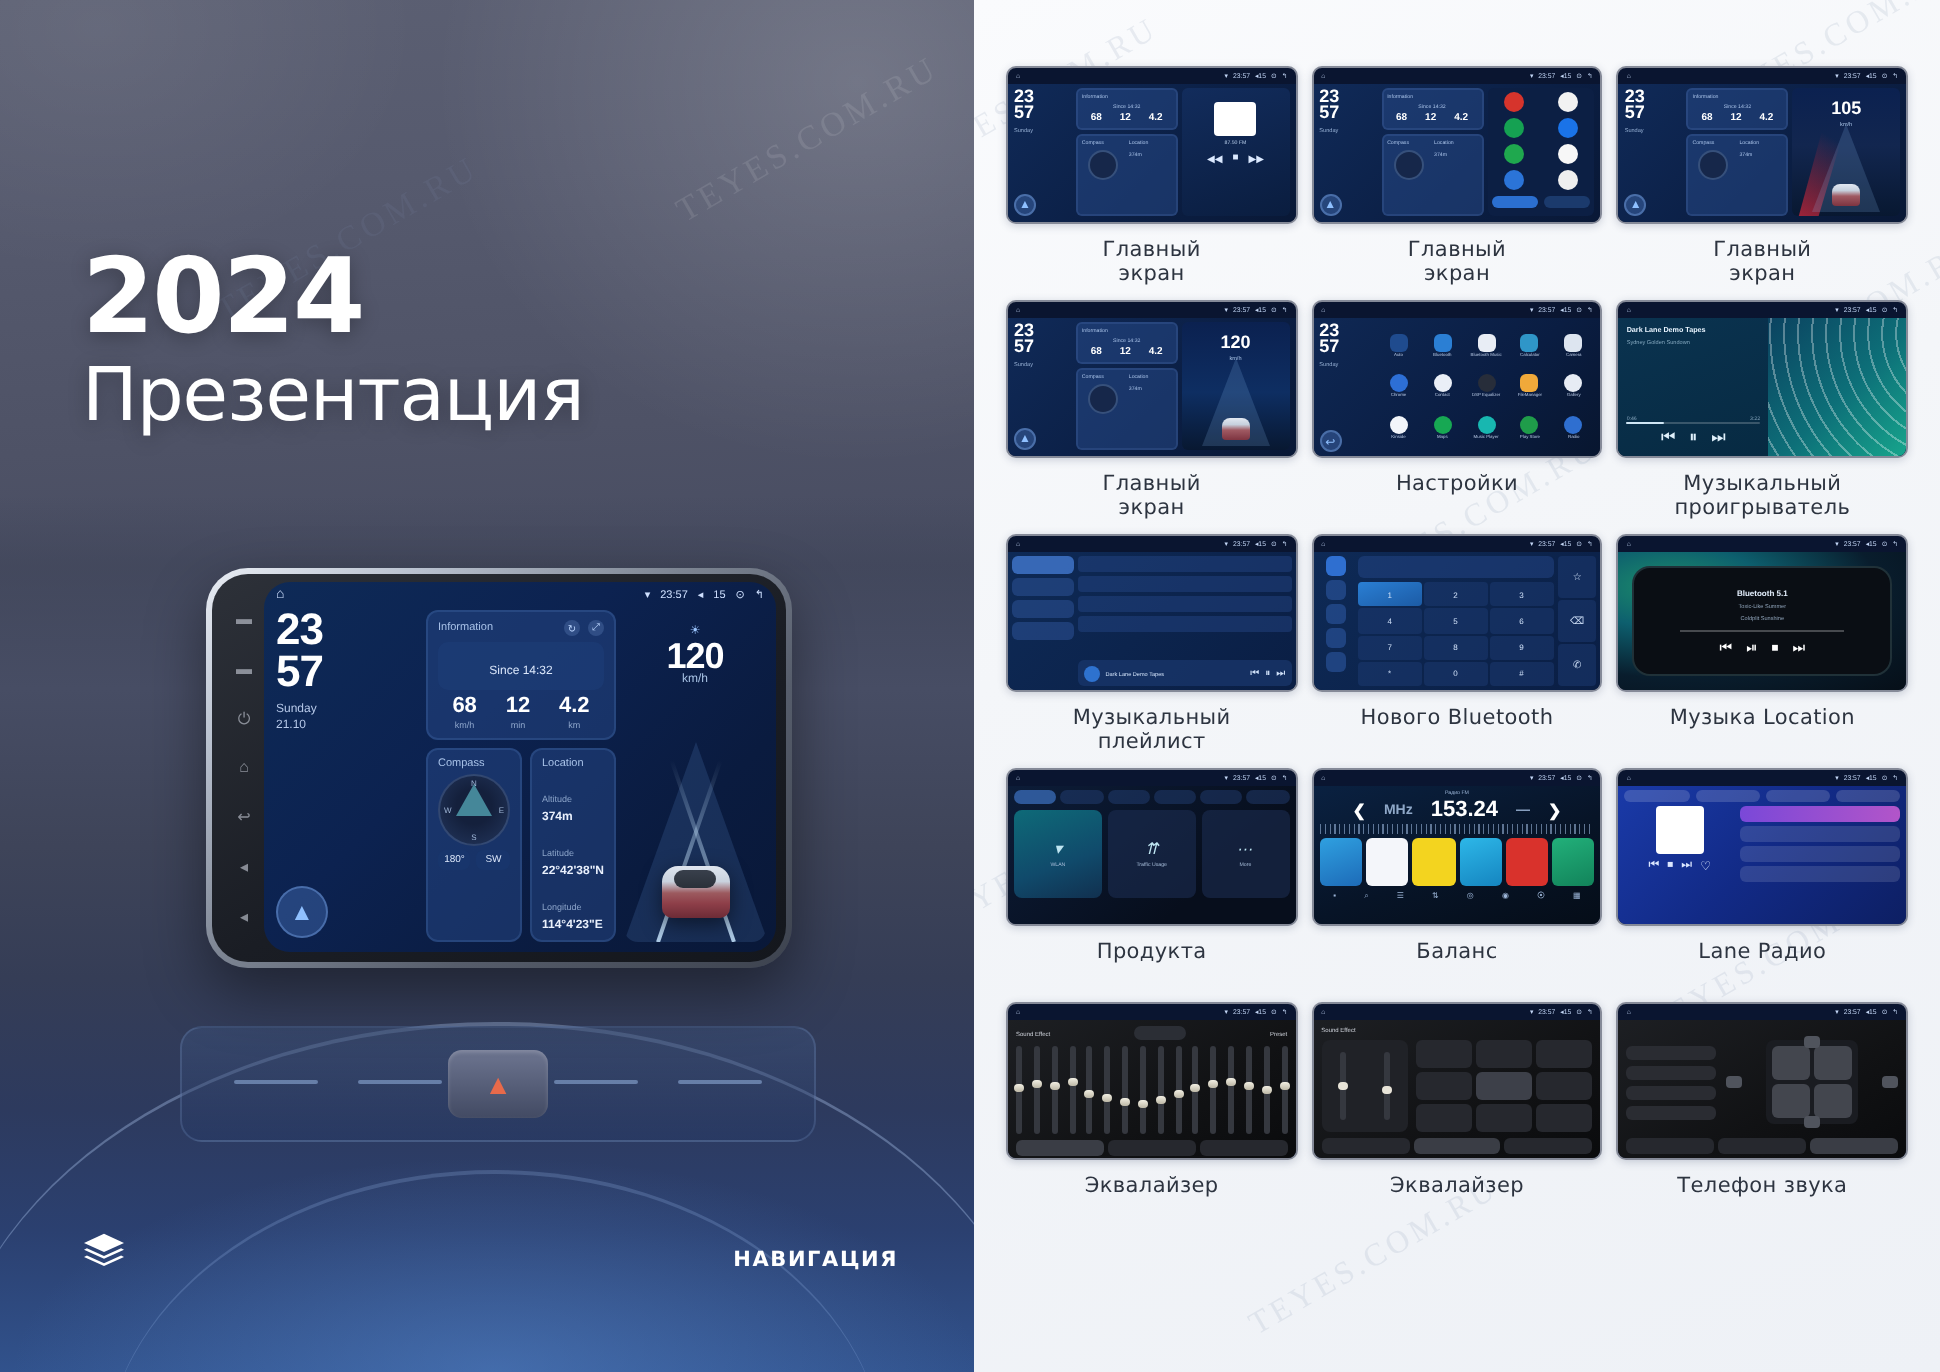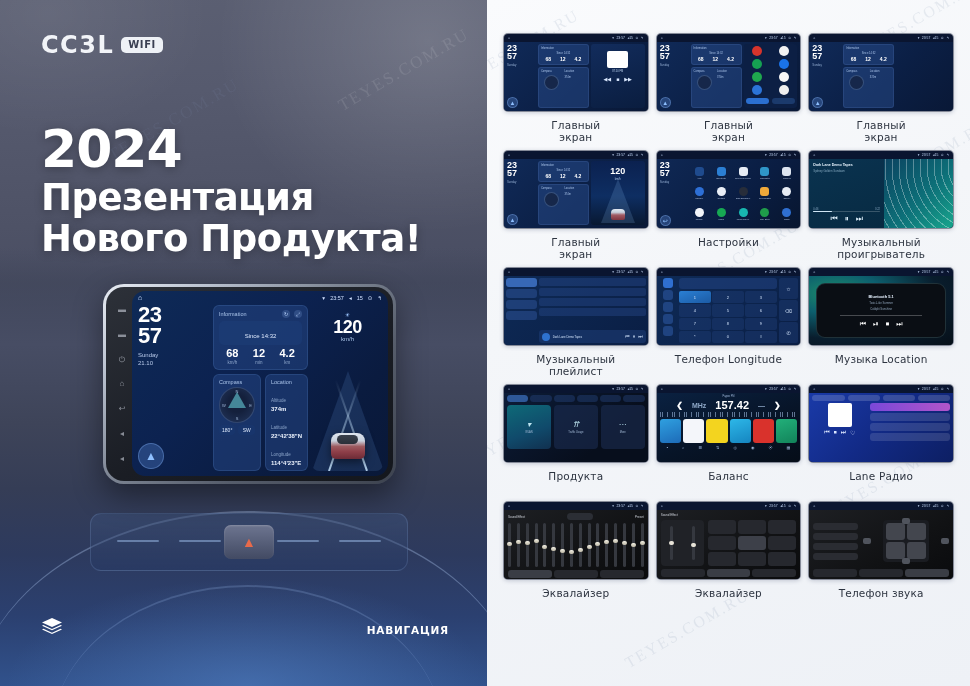--- a/index.html
+++ b/index.html
@@ -57,23 +57,24 @@
   }
 
   .headline { position:absolute; left:41px; top:86px; z-index:6; }
   .headline .yr {
     color:#fff; font-size:52px; font-weight:bold; line-height:1.05;
     letter-spacing:-1px; font-family:"DejaVu Sans", sans-serif;
     text-shadow:0 2px 10px rgba(0,0,0,.28);
     margin-top:36px;
   }
   .headline .l1, .headline .l2 {
-    color:#fff; font-size:37px; font-weight:bold; line-height:1.12;
+    color:#fff; font-size:37px; font-weight:normal; line-height:1.12;
     letter-spacing:-.5px; font-family:"DejaVu Sans", sans-serif;
     text-shadow:0 2px 10px rgba(0,0,0,.28);
+    text-align:right;
   }
 
   
   .dash {
     position:absolute; left:-40px; top:248px; width:575px; height:438px;
     background:
       radial-gradient(ellipse 60% 35% at 50% 100%, rgba(90,140,210,.45), rgba(0,0,0,0) 70%),
       linear-gradient(180deg, rgba(70,76,95,0) 0%, rgba(62,68,88,.55) 8%, #474d64 22%, #3e4459 40%, #353d56 55%, #2d3a5e 70%, #2b4070 84%, #31528c 100%);
   }
   .dash-curve {
@@ -454,29 +455,24 @@
 <div class="page">
 
   <div class="hero">
     <div class="hero-sheen"></div>
 
     <div class="wm dark" style="left:100px; top:110px;">TEYES.COM.RU</div>
     <div class="wm dark" style="left:150px; top:430px;">TEYES.COM.RU</div>
     <div class="wm" style="left:330px; top:60px;">TEYES.COM.RU</div>
     <div class="wm dark" style="left:150px; top:620px;">TEYES.COM.RU</div>
 
-    <div class="logo">
-      <span class="logo-main">CC3L</span>
-      <span class="logo-badge">WIFI</span>
-    </div>
 
     <div class="headline">
       <div class="yr">2024</div>
       <div class="l1">Презентация</div>
-      <div class="l2">Нового Продукта!</div>
     </div>
 
     <div class="dash">
       <div class="dash-curve"></div>
       <div class="dash-curve2"></div>
     </div>
 
     <div class="ac-vents">
       <div class="vent-dash" style="left:26px;"></div>
       <div class="vent-dash" style="left:88px;"></div>
@@ -784,20 +780,29 @@
                 </div>
                 <div class="mcard" style="flex:1;display:flex;gap:2px">
                   <div style="flex:1">
                     <div class="t">Compass</div>
                     <div style="width:15px;height:15px;border-radius:50%;background:#16274a;margin:2px auto;border:1px solid rgba(130,175,240,.3)"></div>
                   </div>
                   <div style="flex:1">
                     <div class="t">Location</div>
                     <div class="t" style="margin-top:3px">374m</div>
                   </div>
+                </div>
+              </div>
+              <div class="mh-r">
+                <div class="road red">
+                  <div class="stripe"></div>
+                  <div class="tri"></div>
+                  <div class="spd">105</div>
+                  <div class="spdu">km/h</div>
+                  <div class="car"></div>
                 </div>
               </div>
             </div>
           </div>
         </div>
         <div class="cap">
           <div>Главный</div>
           <div>экран</div>
         </div>
       </div>
@@ -1080,21 +1085,21 @@
               </div>
               <div class="dl-r">
                 <div class="dl-b">☆</div>
                 <div class="dl-b">⌫</div>
                 <div class="dl-b">✆</div>
               </div>
             </div>
           </div>
         </div>
         <div class="cap">
-          <div>Телефон Longitude</div>
+          <div>Нового Bluetooth</div>
         </div>
       </div>
 
       <div class="cell">
         <div class="thumb">
           <div class="tbar">
               <span>⌂</span>
               <span class="r">
                 <span>▾</span>
                 <span>23:57</span>
@@ -1180,21 +1185,21 @@
                 <span>⊙</span>
                 <span>↰</span>
               </span>
             </div>
           <div class="tin">
             <div class="radio">
               <div class="rd-hd">Радио FM</div>
               <div class="rd-freq">
                 <span style="font-size:8px">❮</span>
                 <em>MHz</em>
-                <span>157.42</span>
+                <span>153.24</span>
                 <em>—</em>
                 <span style="font-size:8px">❯</span>
               </div>
               <div class="rd-scale"></div>
               <div class="rd-pre">
                 <div style="background:linear-gradient(160deg,#2fa0e0,#1d6bb8)"></div>
                 <div style="background:#f4f6fa"></div>
                 <div style="background:#f3d41f"></div>
                 <div style="background:linear-gradient(160deg,#2db7e8,#1585c0)"></div>
                 <div style="background:#d9322c"></div>

